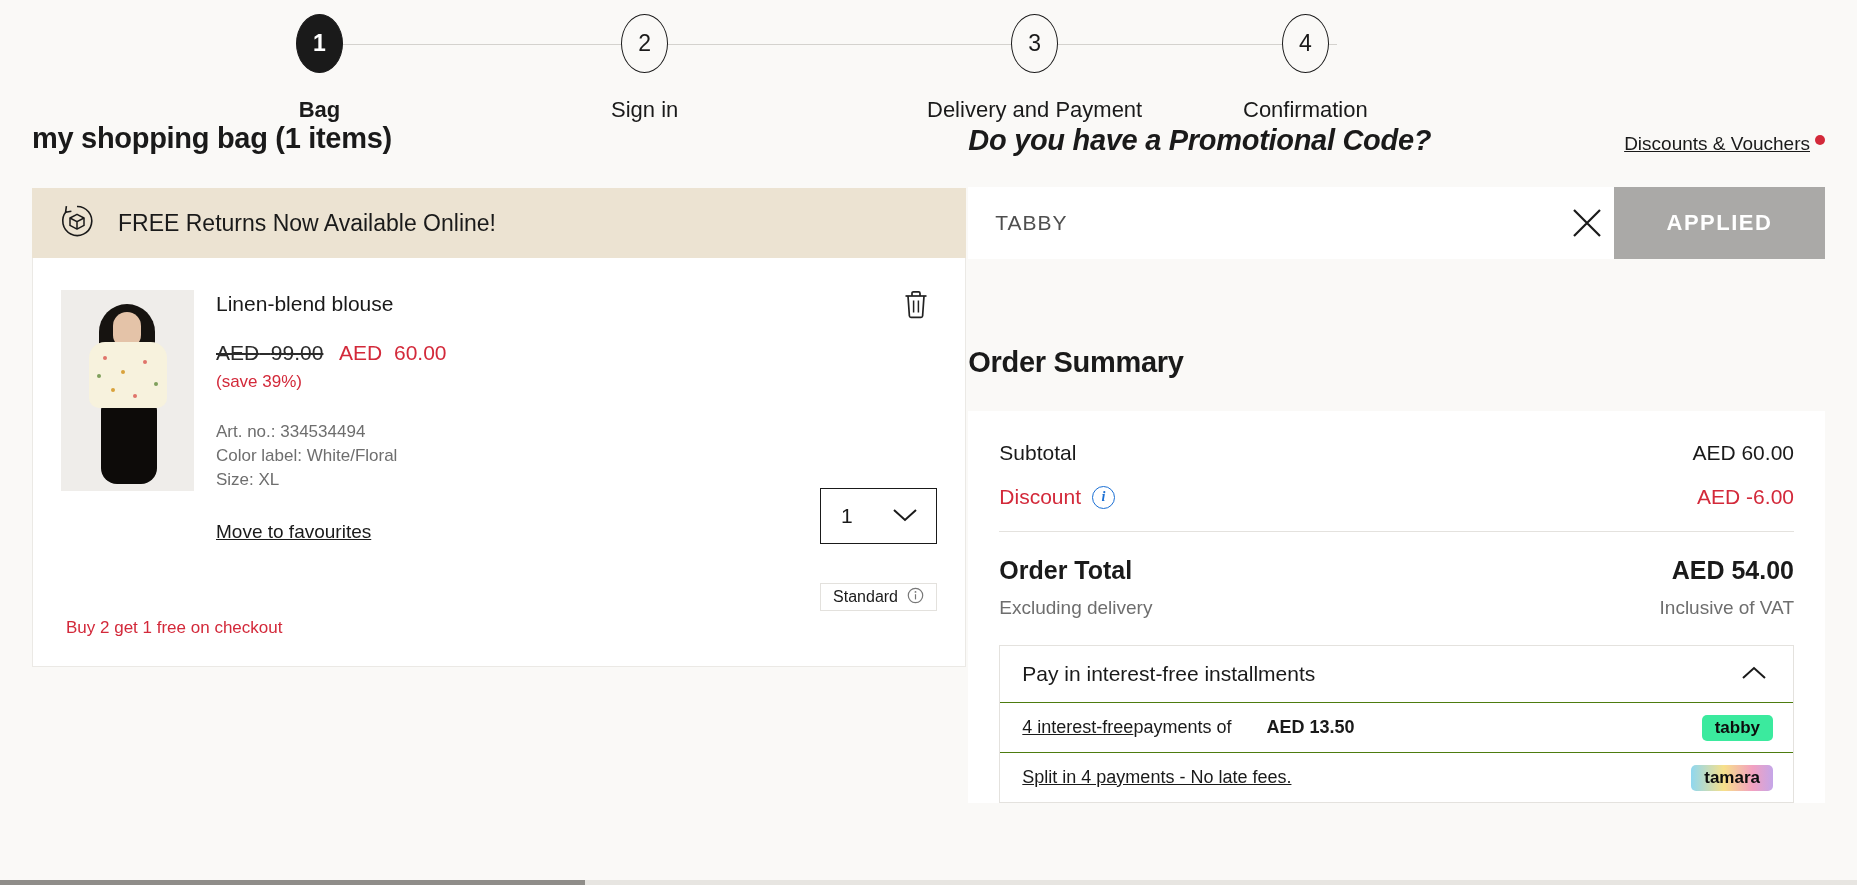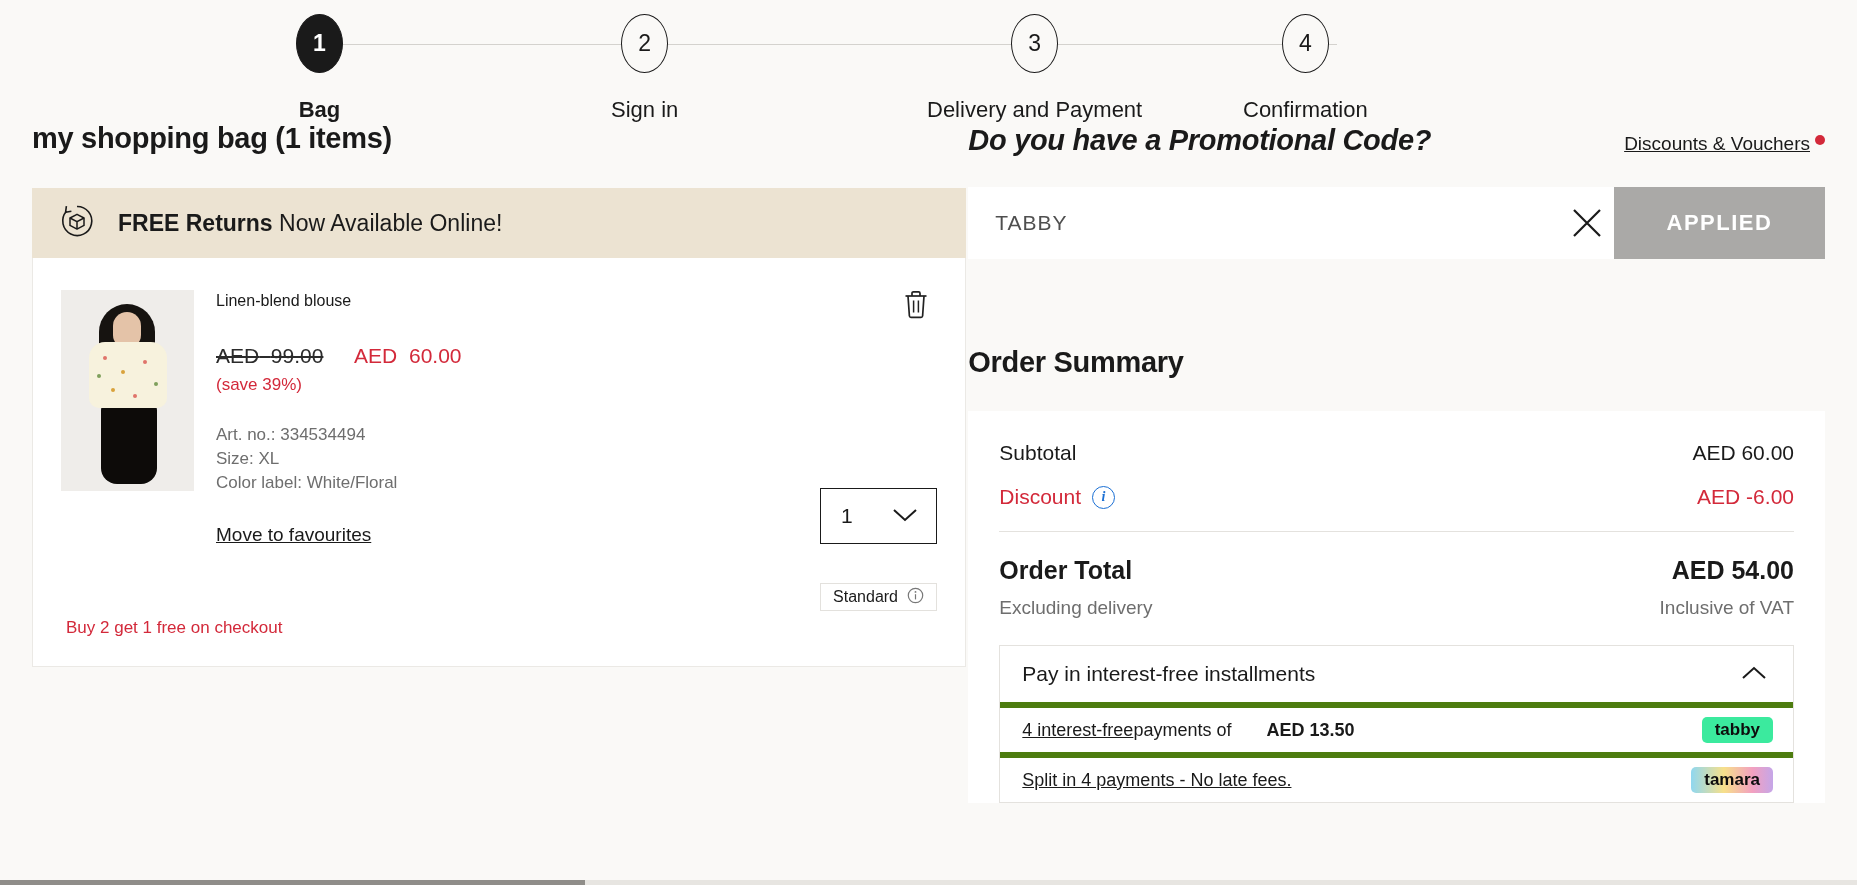--- a/index.html
+++ b/index.html
@@ -42,21 +42,21 @@
   
   .bag-title {
     font-size: 29px; font-weight: bold; letter-spacing: -0.3px;
     margin-bottom: 33px; color: #1a1a1a;
   }
   .returns-banner {
     background: #ece3d2; height: 70px; width: 934px;
     display: flex; align-items: center; padding-left: 26px; gap: 22px;
   }
   .returns-text { font-size: 23px; color: #1a1a1a; }
-  .returns-text b { font-weight: bold; }
+  .returns-text b { font-weight: normal; }
   .product-card {
     width: 934px; background: #ffffff; border: 1px solid #ebe9e5;
     border-top: none; padding: 32px 28px 30px 28px; position: relative;
     min-height: 409px;
   }
   .product-top { display: flex; gap: 22px; }
   .product-photo {
     width: 133px; height: 201px; flex: 0 0 133px;
     background: #f3f1ee; position: relative; overflow: hidden;
   }
@@ -72,23 +72,23 @@
   .ph-top {
     position: absolute; left: 28px; top: 52px; width: 78px; height: 66px;
     background: #f7f2dd; border-radius: 16px 16px 10px 10px;
   }
   .ph-dot { position: absolute; width: 4px; height: 4px; border-radius: 50%; }
   .ph-pants {
     position: absolute; left: 40px; top: 112px; width: 56px; height: 82px;
     background: #0d0b09; border-radius: 8px 8px 16px 16px;
   }
   .product-info { flex: 1; padding-top: 2px; }
-  .product-name { font-size: 16px; color: #1a1a1a; margin-bottom: 34px; }
+  .product-name { font-size: 21px; color: #1a1a1a; margin-bottom: 25px; }
   .price-row { font-size: 21px; margin-bottom: 7px; }
-  .price-old { color: #2b2b2b; text-decoration: line-through; margin-right: 26px; }
+  .price-old { color: #2b2b2b; text-decoration: line-through; margin-right: 11px; }
   .price-new { color: #d3293a; }
   .price-save { font-size: 17px; color: #d3293a; margin-bottom: 28px; }
   .attr-line { font-size: 17px; color: #6e6e6e; line-height: 1.42; }
   .move-fav {
     display: inline-block; margin-top: 29px; font-size: 19px;
     color: #1a1a1a; text-decoration: underline; cursor: pointer;
   }
   .trash-btn {
     position: absolute; right: 34px; top: 30px;
     width: 30px; height: 32px; cursor: pointer;
@@ -164,21 +164,21 @@
     display: flex; font-size: 19px; color: #6e6e6e; margin-top: 12px;
   }
   .inst-box { border: 1px solid #e4e2de; margin-top: 26px; }
   .inst-head {
     height: 56px; display: flex; align-items: center;
     padding: 0 26px 0 22px; font-size: 21px; cursor: pointer;
   }
   .inst-head .chev { margin-left: auto; }
   .inst-row {
     height: 50px; display: flex; align-items: center;
-    padding: 0 20px 0 22px; border-top: 6px solid #4d7c0f; font-size: 18px;
+    padding: 0 20px 0 22px; border-top: 1px solid #4d7c0f; font-size: 18px;
   }
   .inst-row .u { text-decoration: underline; }
   .inst-row b { font-weight: bold; padding-left: 35px; }
   .pill {
     margin-left: auto; font-size: 17px; font-weight: bold;
     padding: 3px 13px; border-radius: 5px; color: #0d0d0d;
   }
   .pill-tabby { background: #3bea9e; }
   .pill-tamara {
     background: linear-gradient(90deg,#8fd7f0 0%,#f7e08a 40%,#f2a0c0 75%,#c5a6e8 100%);
@@ -262,22 +262,22 @@
           </div>
 
           <div class="product-info">
             <div class="product-name">Linen-blend blouse</div>
             <div class="price-row">
               <span class="price-old"><span>AED</span>&nbsp; <span>99.00</span></span>
               <span class="price-new"><span>AED</span>&nbsp; <span>60.00</span></span>
             </div>
             <div class="price-save">(save 39%)</div>
             <div class="attr-line">Art. no.: 334534494</div>
+            <div class="attr-line">Color label: White/Floral</div>
             <div class="attr-line">Size: XL</div>
-            <div class="attr-line">Color label: White/Floral</div>
             <div class="move-fav">Move to favourites</div>
           </div>
         </div>
 
         <div class="qty-select">
           <span>1</span>
           <span>
             <svg width="26" height="16" viewBox="0 0 26 16">
                 <path d="M2 3 L13 13 L24 3" fill="none" stroke="#1a1a1a" stroke-width="2"></path>
               </svg>

